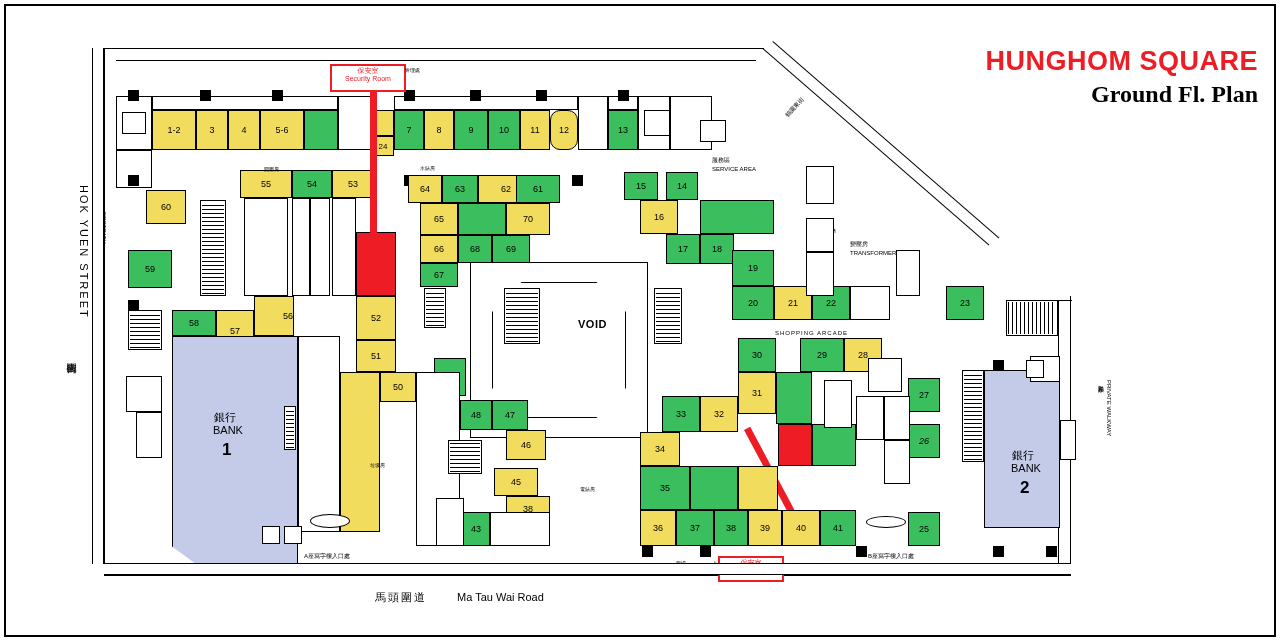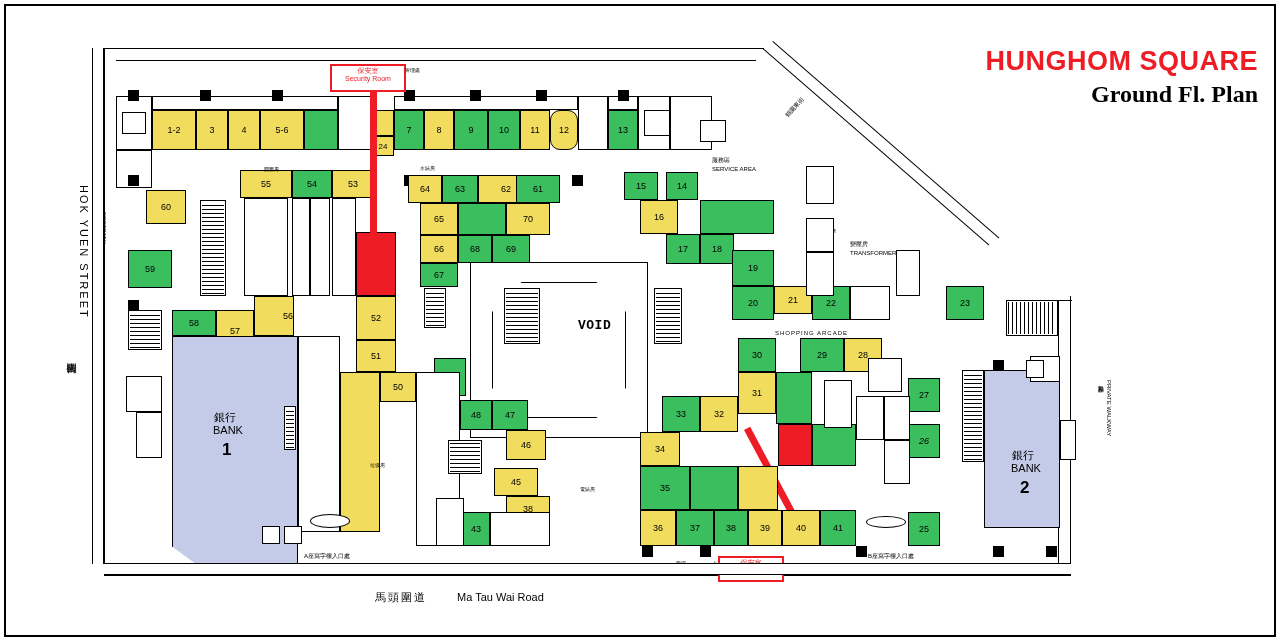--- a/index.html
+++ b/index.html
@@ -18,21 +18,21 @@
   .tiny{font-size:6px;}
   .tiny5{font-size:5px;}
   .blk{position:absolute;background:#000;}
   .line{position:absolute;background:#000;}
   #title{position:absolute;right:22px;top:46px;text-align:right;}
   #title .t1{color:#ee1c25;font-weight:bold;font-size:27px;letter-spacing:.5px;font-family:"Liberation Sans",sans-serif;}
   #title .t2{color:#000;font-weight:bold;font-size:24px;font-family:"Liberation Serif",serif;margin-top:4px;}
   #title .t3{color:#000;font-weight:bold;font-size:25px;margin-top:2px;font-family:"DejaVu Sans",sans-serif;}
   .vert{writing-mode:vertical-rl;text-orientation:mixed;}
   .redbox{border:2px solid #ee1c25;background:#fff;color:#ee1c25;font-size:7px;text-align:center;line-height:1.1;padding:1px 2px;}
-  .void{font-size:13px;font-weight:bold;letter-spacing:.5px;font-family:Liberation Mono, monospace;}
+  .void{font-size:11px;font-weight:bold;letter-spacing:.5px;}
   .stair{border:1px solid #000;background:#fff;}
   .hatch{background:repeating-linear-gradient(90deg,#000 0 1px,#fff 1px 4px);}
   .hatchv{background:repeating-linear-gradient(0deg,#000 0 1px,#fff 1px 4px);}
 </style>
 </head>
 <body>
 
 <div id="page">
   <div id="frame"></div>
 
@@ -142,21 +142,21 @@
   <div class="abs unit green" style="left:458px;top:235px;width:34px;height:28px;">68</div>
   <div class="abs unit green" style="left:492px;top:235px;width:38px;height:28px;">69</div>
   <div class="abs unit yellow" style="left:506px;top:203px;width:44px;height:32px;">70</div>
   <div class="abs unit green" style="left:458px;top:203px;width:48px;height:32px;"></div>
 
   <div class="abs unit yellow" style="left:640px;top:200px;width:38px;height:34px;">16</div>
   <div class="abs unit green" style="left:666px;top:234px;width:34px;height:30px;">17</div>
   <div class="abs unit green" style="left:700px;top:234px;width:34px;height:30px;">18</div>
   <div class="abs unit green" style="left:732px;top:250px;width:42px;height:36px;">19</div>
   <div class="abs unit green" style="left:732px;top:286px;width:42px;height:34px;">20</div>
-  <div class="abs unit yellow" style="left:774px;top:286px;width:38px;height:28px;">21</div>
+  <div class="abs unit yellow" style="left:774px;top:286px;width:38px;height:34px;">21</div>
   <div class="abs unit green" style="left:812px;top:286px;width:38px;height:34px;">22</div>
   <div class="abs unit green" style="left:946px;top:286px;width:38px;height:34px;">23</div>
   <div class="abs unit white" style="left:850px;top:286px;width:40px;height:34px;"></div>
   <div class="abs unit green" style="left:700px;top:200px;width:74px;height:34px;"></div>
 
   <div class="abs unit red" style="left:356px;top:232px;width:40px;height:64px;"></div>
   <div class="abs unit red" style="left:778px;top:424px;width:34px;height:42px;"></div>
   <div class="line" style="left:370px;top:92px;width:7px;height:148px;background:#ee1c25;"></div>
   <div class="line" style="left:744px;top:430px;width:7px;height:130px;background:#ee1c25;transform-origin:top left;transform:rotate(-28deg);"></div>
 

